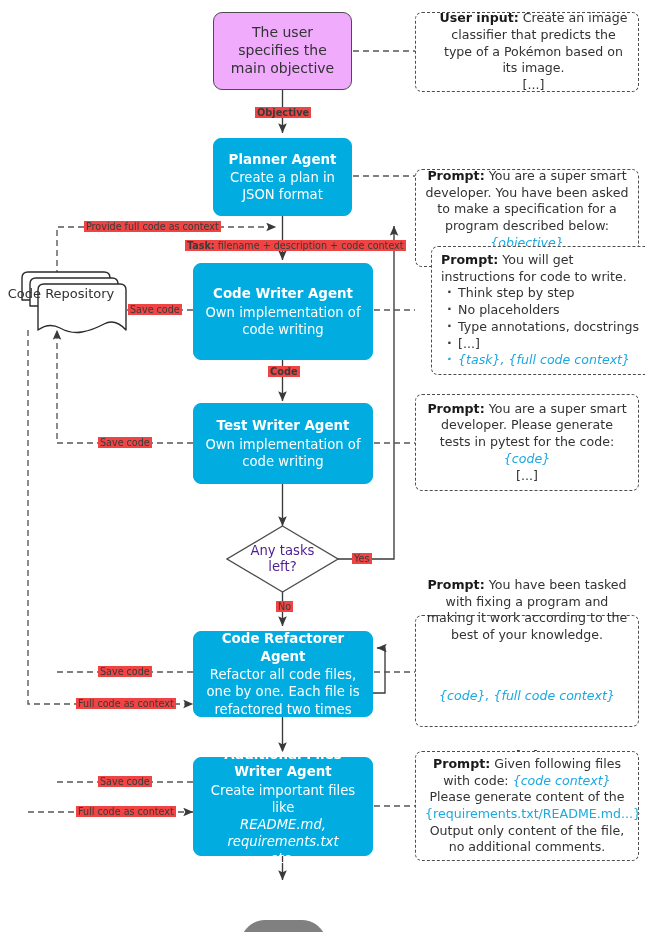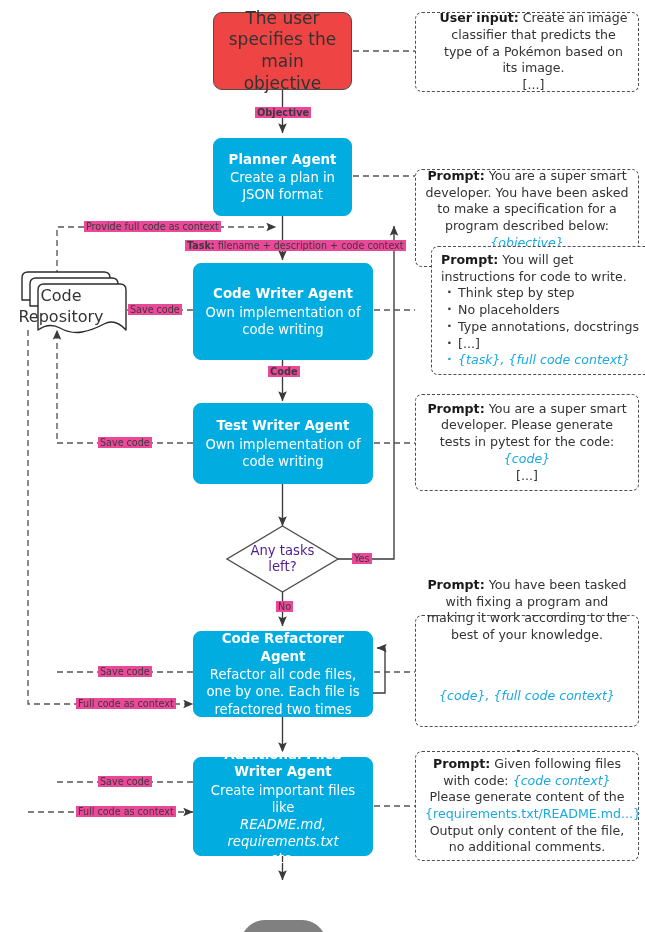--- a/index.html
+++ b/index.html
@@ -8,22 +8,22 @@
     font-family:"DejaVu Sans","Liberation Sans",sans-serif;
     color:#2b2b2b;
   }
   #canvas{position:absolute;inset:0;width:645px;height:932px;}
   svg.edges{position:absolute;left:0;top:0;width:645px;height:932px;pointer-events:none;}
 
   .node{position:absolute;box-sizing:border-box;display:flex;flex-direction:column;
         align-items:center;justify-content:center;text-align:center;}
 
   .proc-white{
-    background:#ef4444;border:1.4px solid #4d4d4d;border-radius:9px;
-    font-size:17px;line-height:1.28;color:#333;
+    background:#f0abfc;border:1.4px solid #4d4d4d;border-radius:9px;
+    font-size:14px;line-height:1.28;color:#333;
   }
   .proc-blue{
     background:#00ACE0;border:1.2px solid #00ACE0;border-radius:8px;
     color:#ffffff;font-size:13.2px;line-height:1.30;
   }
   .proc-blue .ttl{font-weight:bold;font-size:13.4px;margin-bottom:1px;}
   .proc-blue .sub{font-weight:normal;}
   .proc-blue .sub .ital{font-style:italic;}
 
   .endnode{
@@ -39,25 +39,25 @@
     padding:7px 9px;text-align:center;
   }
   .note b{font-weight:bold;color:#1a1a1a;}
   .note .var{color:#1BA9E0;font-style:italic;}
   .note .var-plain{color:#1BA9E0;font-style:normal;}
   .note.left{text-align:left;}
   .note ul{margin:0;padding:0;list-style:none;}
   .note ul li{padding-left:17px;position:relative;}
   .note ul li:before{content:"\00B7";position:absolute;left:6px;top:-1px;font-weight:bold;}
 
-  .elbl{position:absolute;font-size:9.6px;color:#3a3a3a;background:#ec4899;
+  .elbl{position:absolute;font-size:9.6px;color:#3a3a3a;background:#ef4444;
         padding:0 2px;white-space:nowrap;}
   .elbl.bold{font-weight:bold;font-size:9.8px;}
 
-  .repo-label{position:absolute;font-size:16px;line-height:1.3;text-align:center;color:#333;
+  .repo-label{position:absolute;font-size:13px;line-height:1.3;text-align:center;color:#333;
               width:110px;left:6px;top:286px;}
 </style>
 </head>
 <body>
 
 <div id="canvas">
 
   <svg class="edges" viewBox="0 0 645 932">
     <defs>
       <marker id="arrS" markerWidth="9" markerHeight="9" refX="7.2" refY="3.2" orient="auto">

